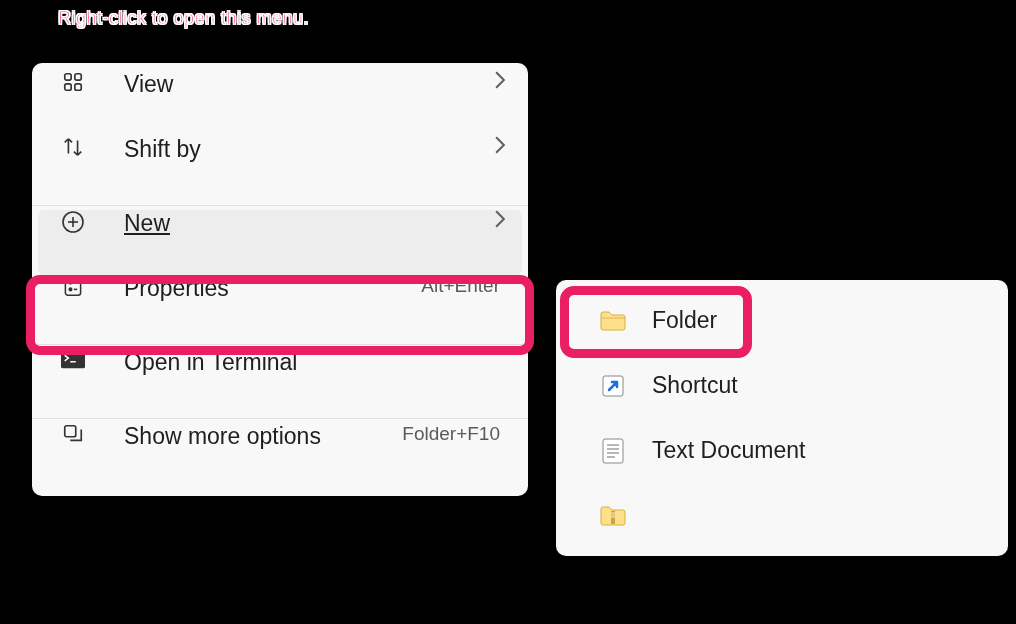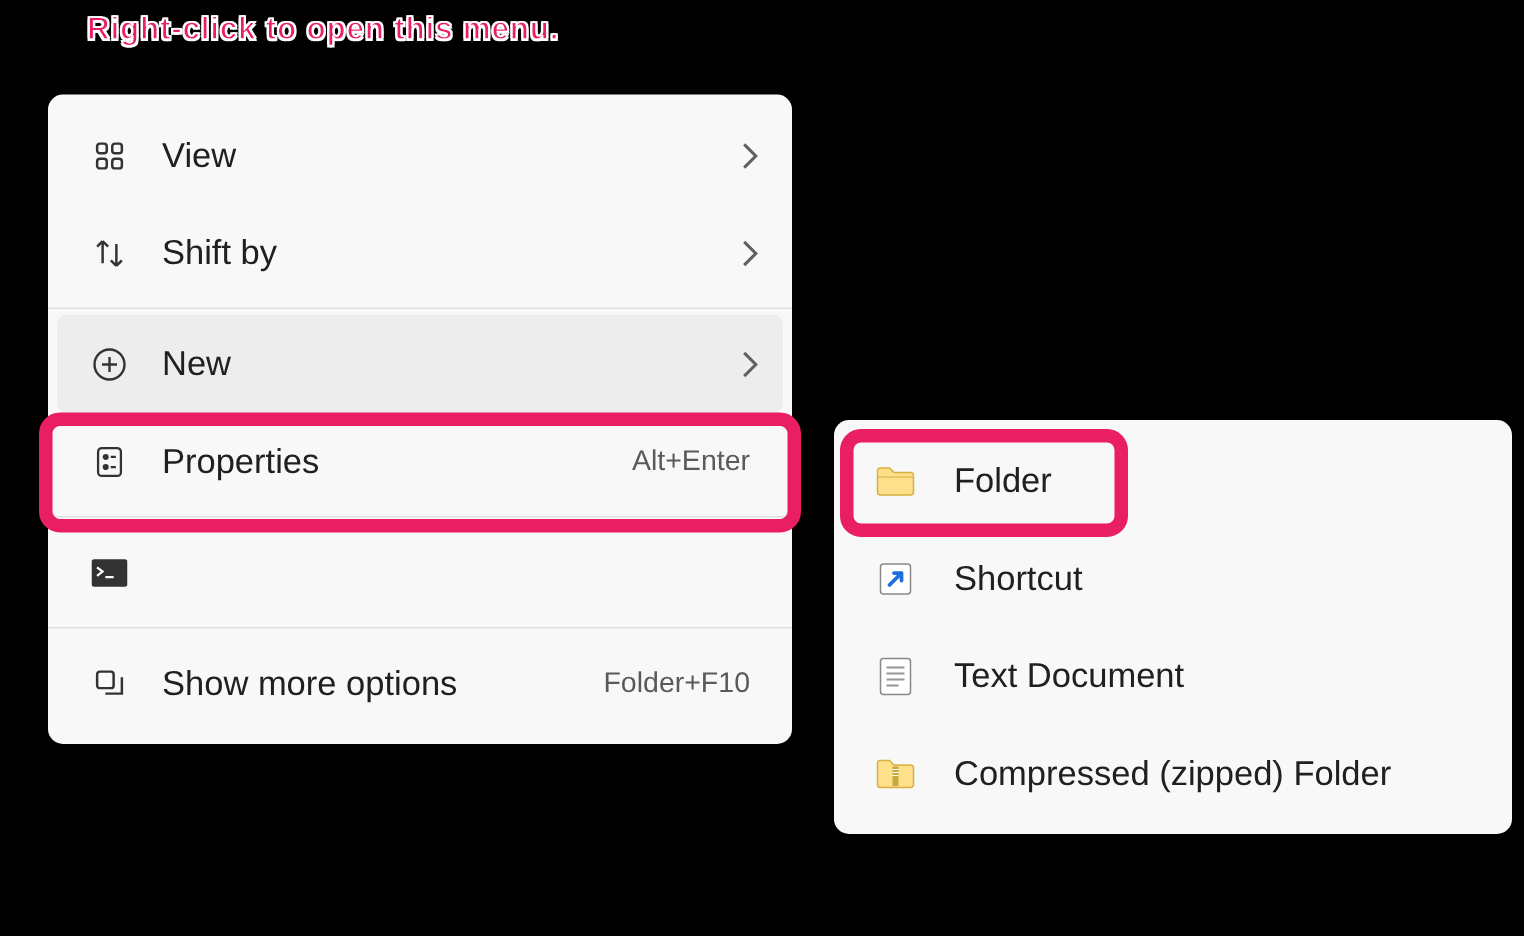--- a/index.html
+++ b/index.html
@@ -8,52 +8,54 @@
       height: 624px;
       background: #000;
       font-family: "Segoe UI", -apple-system, sans-serif;
       position: relative;
       overflow: hidden;
     }
     .annotation {
       position: absolute;
       top: 8px;
       left: 58px;
-      font-size: 21px;
-      font-weight: 700;
+      font-size: 18px;
+      font-weight: 400;
       color: #e91e63;
       -webkit-text-stroke: 1px #fff;
       text-shadow: -1px -1px 0 #fff, 1px -1px 0 #fff, -1px 1px 0 #fff, 1px 1px 0 #fff;
       letter-spacing: 0.5px;
     }
     .context-menu {
       position: absolute;
       top: 63px;
       left: 32px;
       width: 496px;
       background: #f8f8f8;
       border-radius: 10px;
       box-shadow: 0 8px 24px rgba(0,0,0,0.2);
       padding: 8px 0;
       font-size: 23px;
       color: #202020;
     }
     .menu-item {
       display: flex;
-      align-items: center;
+      align-items: flex-start;
       height: 65px;
       padding: 0 22px 0 22px;
       cursor: default;
       position: relative;
+      gap: 16px;
     }
     .menu-item.hover {
       background: #ededed;
       border-radius: 6px;
       margin: 0 6px;
       padding: 0 16px;
+      text-decoration: underline;
     }
     .menu-icon {
       width: 38px;
       display: flex;
       align-items: center;
       justify-content: center;
       margin-right: 16px;
       flex-shrink: 0;
     }
     .menu-label {
@@ -76,21 +78,21 @@
       margin: 4px 0;
     }
     .submenu {
       position: absolute;
       top: 280px;
       left: 556px;
       width: 452px;
       background: #f8f8f8;
       border-radius: 10px;
       box-shadow: 0 8px 24px rgba(0,0,0,0.2);
-      padding: 8px 0;
+      padding: 8px 16px;
       font-size: 23px;
       color: #202020;
     }
     .sub-item {
       display: flex;
       align-items: center;
       height: 65px;
       padding: 0 22px;
       cursor: default;
     }
@@ -197,20 +199,21 @@
   <div class="separator"></div>
 
   <div class="menu-item">
     <span class="menu-icon">
       <svg width="24" height="20" viewBox="0 0 26 20">
         <rect x="0" y="0" width="26" height="20" rx="2" fill="#333"></rect>
         <path d="M4 6l4 3-4 3" stroke="#fff" stroke-width="1.6" fill="none"></path>
         <line x1="10" y1="13" x2="16" y2="13" stroke="#fff" stroke-width="1.6"></line>
       </svg>
     </span>
+    <span class="menu-label">Open in Terminal</span>
   </div>
 
   <div class="separator"></div>
 
   <div class="menu-item">
     <span class="menu-icon">
       <svg width="22" height="22" viewBox="0 0 24 24" fill="none" stroke="#333" stroke-width="1.8">
         <rect x="3" y="3" width="12" height="12" rx="2"></rect>
         <path d="M9 19h12V7"></path>
         <path d="M15 3l6 6" stroke="#fff" stroke-width="0"></path>
@@ -260,18 +263,17 @@
   <div class="sub-item">
     <span class="sub-icon">
       <svg width="26" height="22" viewBox="0 0 26 22">
         <path d="M1 4a2 2 0 012-2h6l3 3h11a2 2 0 012 2v11a2 2 0 01-2 2H3a2 2 0 01-2-2V4z" fill="#ffe08a" stroke="#d6b043" stroke-width="1"></path>
         <rect x="11" y="6" width="4" height="13" fill="#c9a73e"></rect>
         <line x1="11" y1="8" x2="15" y2="8" stroke="#fff" stroke-width="0.8"></line>
         <line x1="11" y1="10" x2="15" y2="10" stroke="#fff" stroke-width="0.8"></line>
         <line x1="11" y1="12" x2="15" y2="12" stroke="#fff" stroke-width="0.8"></line>
       </svg>
     </span>
-    <span>Compressed (zipped) Folder</span>
   </div>
 </div>
 
 <div class="highlight-box hl-new"></div>
 <div class="highlight-box hl-folder"></div>
 
 </body></html>

